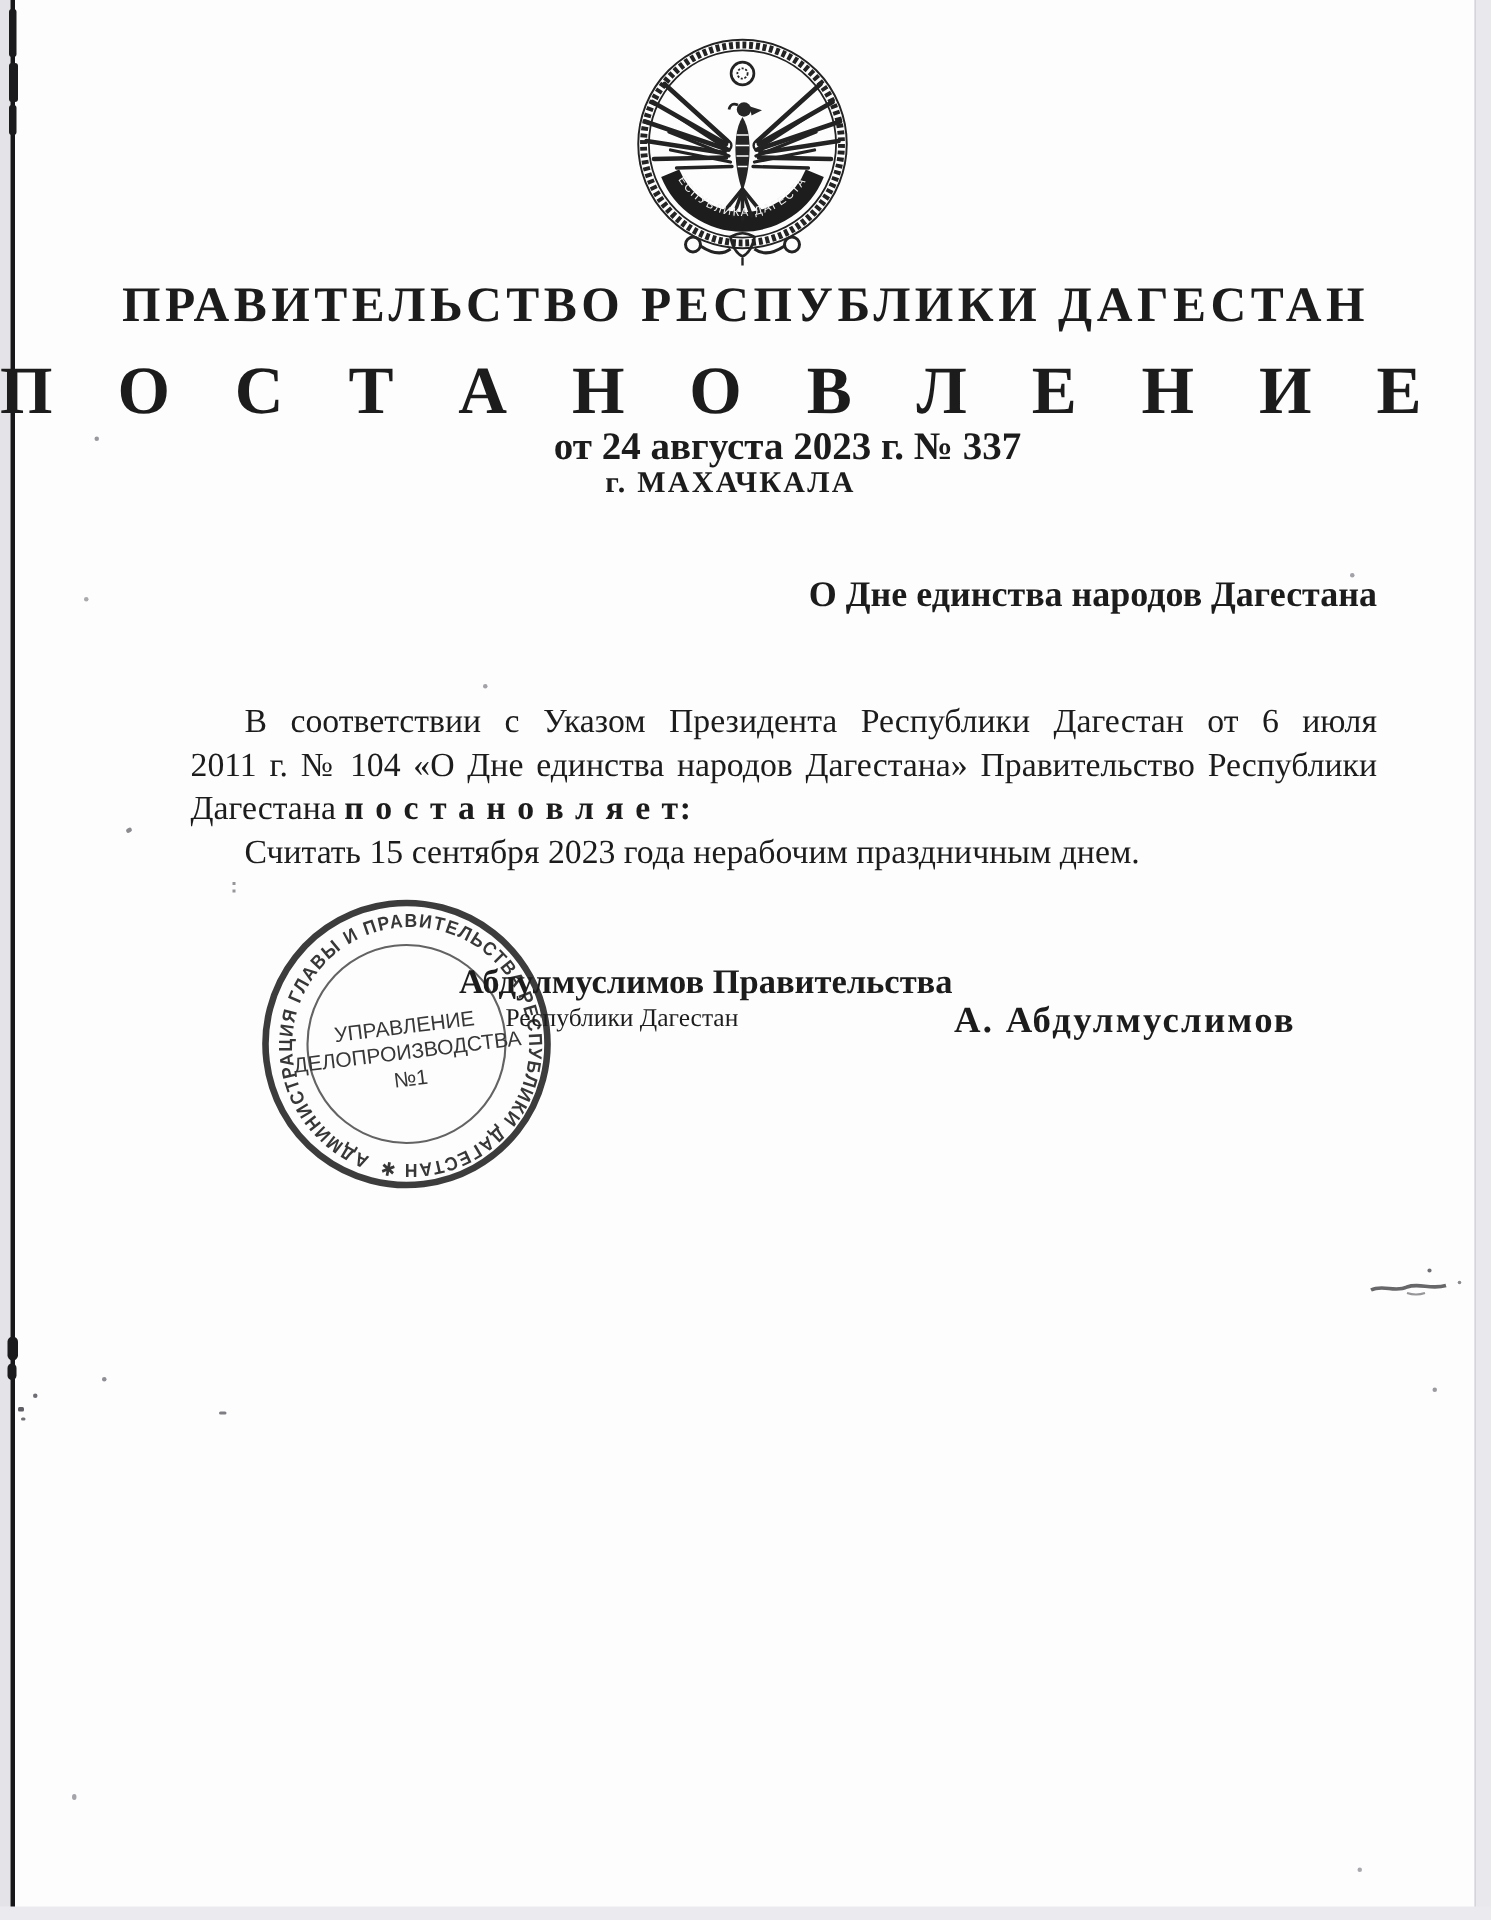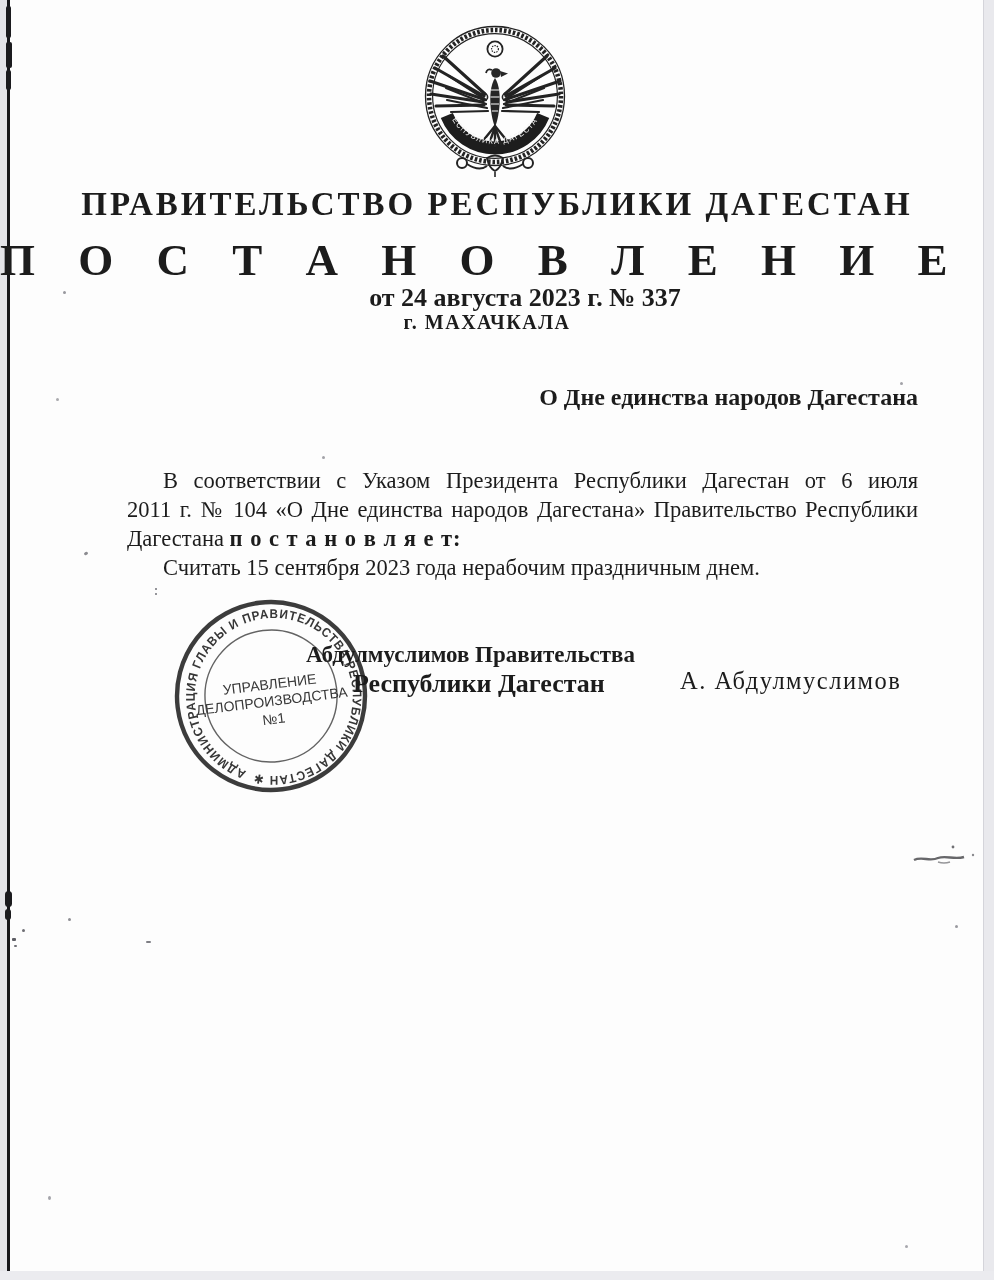--- a/index.html
+++ b/index.html
@@ -50,22 +50,22 @@
   .jst{text-align:justify;text-align-last:justify;}
   .ind{text-indent:36px;}
   .spaced-bold{font-weight:bold;letter-spacing:1px;}
 
   
   .stamp{position:absolute;left:169px;top:594px;width:204px;height:204px;opacity:.92;}
   .stamp text{fill:#272727;}
 
   
   .sig-line1{position:absolute;left:306px;top:642px;font-size:23px;font-weight:bold;white-space:nowrap;z-index:5;}
-  .sig-line2{position:absolute;left:337px;top:669px;font-size:26px;font-weight:bold;white-space:nowrap;z-index:5;margin-left:16px;}
-  .sig-name{position:absolute;left:636px;top:667px;font-size:24.5px;font-weight:normal;letter-spacing:1.5px;white-space:nowrap;z-index:5;margin-left:44px;}
+  .sig-line2{position:absolute;left:337px;top:669px;font-size:17px;font-weight:normal;white-space:nowrap;z-index:5;}
+  .sig-name{position:absolute;left:636px;top:667px;font-size:24.5px;font-weight:bold;letter-spacing:1.5px;white-space:nowrap;z-index:5;}
 
   
   .noise{position:absolute;border-radius:50%;}
   .smudge{position:absolute;left:908px;top:843px;width:70px;height:30px;}
 </style>
 </head>
 <body>
 
 <div class="page">
 

